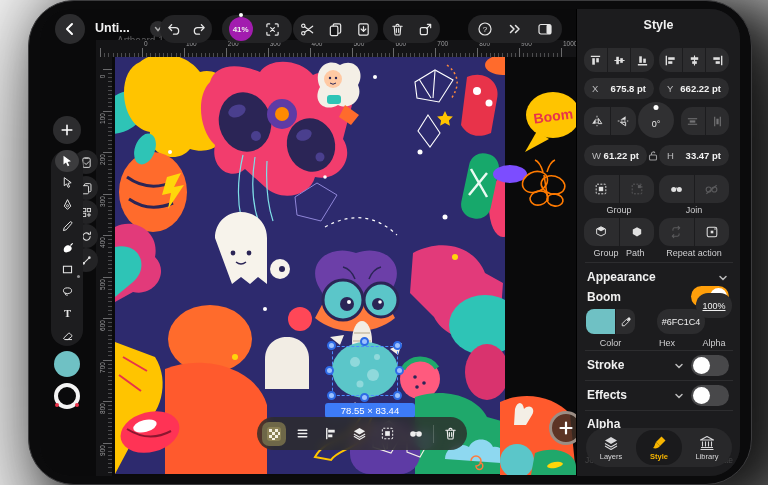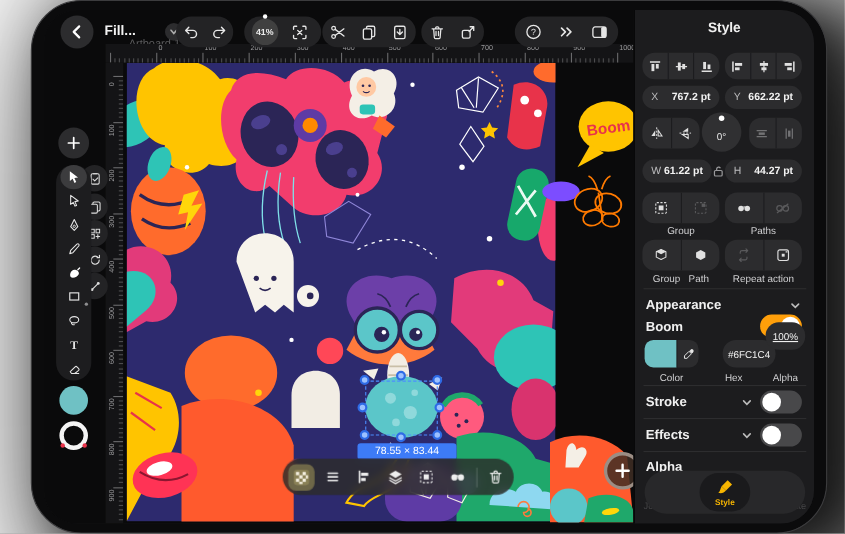--- a/index.html
+++ b/index.html
@@ -22,21 +22,21 @@
   
   .ttb { position:absolute; z-index:7; }
   .circle-btn { position:absolute; border-radius:50%; background:#2c2c2e;
     display:flex; align-items:center; justify-content:center; }
   .pill { position:absolute; top:6px; height:28px; background:#232325; border-radius:14px;
     display:flex; align-items:center; justify-content:space-evenly; z-index:7; }
   .tbtn { width:26px; height:26px; display:flex; align-items:center; justify-content:center; }
   .doc-title { position:absolute; left:55px; top:12px; width:52px; color:#f2f2f2;
     font-size:12.5px; font-weight:bold; z-index:7; white-space:nowrap; }
   .title-chevron { left:110px; top:12px; width:16px; height:16px; z-index:7; background:#2c2c2e; }
-  .zoom-badge { width:24px; height:24px; border-radius:50%; background:#404040; color:#ececec;
+  .zoom-badge { width:24px; height:24px; border-radius:50%; background:#a21caf; color:#ececec;
     font-size:8px; font-weight:bold; display:flex; align-items:center; justify-content:center; position:relative; }
   .zoom-badge .dot { position:absolute; top:-4px; left:50%; transform:translateX(-50%);
     width:4px; height:4px; border-radius:50%; background:#fff; }
 
   
   .ruler-h { position:absolute; left:56px; top:31px; width:480px; height:17px; z-index:5; background:#141416; overflow:hidden; }
   .ruler-v { position:absolute; left:56px; top:48px; width:16px; height:419px; z-index:5; background:#141416; overflow:hidden; }
   .ruler-h .tick { position:absolute; bottom:0; width:1px; height:4px; background:#4c4c4e; }
   .ruler-h .tick.major { height:9px; background:#6a6a6c; }
   .ruler-h .rl { position:absolute; top:0; font-size:6.5px; color:#9a9a9c; }
@@ -496,21 +496,21 @@
             <span class="rl" style="top: 348px;">800</span>
             <span class="rl" style="top: 389.5px;">900</span>
           </div>
 
     <div class="ttb">
       <div class="circle-btn" style="left:15px;top:5px;width:30px;height:30px;">
         <svg width="16" height="16" viewBox="0 0 16 16">
                 <path d="M10 3 L5 8 L10 13" stroke="#fff" stroke-width="2" fill="none" stroke-linecap="round" stroke-linejoin="round"></path>
               </svg>
       </div>
-      <div class="doc-title">Fill...</div>
+      <div class="doc-title">Unti...</div>
       <div class="circle-btn title-chevron">
         <svg width="10" height="10" viewBox="0 0 10 10">
                 <path d="M2.5 3.5 L5 6.5 L7.5 3.5" stroke="#aaa" stroke-width="1.5" fill="none" stroke-linecap="round"></path>
               </svg>
       </div>
 
       <div class="pill" style="left:120px;width:52px;">
         <div class="tbtn">
           <svg width="15" height="15" viewBox="0 0 16 16">
                   <path d="M3 6 h7 a3.5 3.5 0 0 1 0 7 h-2 M3 6 l3 -3 M3 6 l3 3" stroke="#e6e6e6" stroke-width="1.4" fill="none" stroke-linecap="round" stroke-linejoin="round"></path>
@@ -805,21 +805,21 @@
               <svg width="13" height="13" viewBox="0 0 14 14">
                 <path d="M11.5 2 v10" stroke="#e0e0e0" stroke-width="1.5"></path>
                 <rect x="2.5" y="3.5" width="7" height="2.8" fill="#e0e0e0"></rect>
                 <rect x="5" y="7.8" width="4.5" height="2.8" fill="#e0e0e0"></rect>
               </svg>
             </div>
     </div>
 
     <div class="vpill" style="left:7px;top:69px;width:70px;">
       <span class="k">X</span>
-      <span class="v">767.2 pt</span>
+      <span class="v">675.8 pt</span>
     </div>
     <div class="vpill" style="left:82px;top:69px;width:70px;">
       <span class="k">Y</span>
       <span class="v">662.22 pt</span>
     </div>
 
     <div class="seg" style="left:7px;top:98px;width:52px;height:28px;">
       <div class="sbtn">
               <svg width="14" height="14" viewBox="0 0 16 16">
                 <path d="M8 2 v12" stroke="#e0e0e0" stroke-width="1" stroke-dasharray="2 1.5"></path>
@@ -857,21 +857,21 @@
     <div class="vpill" style="left:7px;top:136px;width:63px;">
       <span class="k">W</span>
       <span class="v">61.22 pt</span>
     </div>
     <svg style="position:absolute;left:71px;top:141px;" width="10" height="11" viewBox="0 0 10 11">
             <rect x="1.5" y="5" width="7" height="5" rx="1" stroke="#9a9a9c" stroke-width="1.1" fill="none"></rect>
             <path d="M3.5 5 V3.5 a1.8 1.8 0 0 1 3.4 -.6" stroke="#9a9a9c" stroke-width="1.1" fill="none"></path>
           </svg>
     <div class="vpill" style="left:82px;top:136px;width:70px;">
       <span class="k">H</span>
-      <span class="v">44.27 pt</span>
+      <span class="v">33.47 pt</span>
     </div>
 
     <div class="seg" style="left:7px;top:166px;width:70px;height:28px;">
       <div class="sbtn">
               <svg width="14" height="14" viewBox="0 0 16 16">
                 <rect x="2.5" y="2.5" width="11" height="11" rx="1" stroke="#e0e0e0" stroke-width="1.1" fill="none" stroke-dasharray="2.2 1.6"></rect>
                 <rect x="5.5" y="5.5" width="5" height="5" fill="#e0e0e0"></rect>
               </svg>
             </div>
       <div class="sbtn">
@@ -891,21 +891,21 @@
             </div>
       <div class="sbtn">
               <svg width="15" height="15" viewBox="0 0 16 16">
                 <circle cx="5" cy="8" r="2.7" stroke="#5a5a5c" stroke-width="1.2" fill="none"></circle>
                 <circle cx="11" cy="8" r="2.7" stroke="#5a5a5c" stroke-width="1.2" fill="none"></circle>
                 <path d="M2.5 12.5 L13.5 3.5" stroke="#5a5a5c" stroke-width="1.2"></path>
               </svg>
             </div>
     </div>
     <div class="plabel" style="left:7px;top:196px;width:70px;">Group</div>
-    <div class="plabel" style="left:82px;top:196px;width:70px;">Paths</div>
+    <div class="plabel" style="left:82px;top:196px;width:70px;">Join</div>
 
     <div class="seg" style="left:7px;top:209px;width:70px;height:28px;">
       <div class="sbtn">
               <svg width="14" height="14" viewBox="0 0 16 16">
                 <path d="M8 2 L13 4.5 v5.5 L8 12.5 L3 10 V4.5 Z" stroke="#e0e0e0" stroke-width="1.1" fill="none" stroke-linejoin="round"></path>
                 <path d="M8 2 L13 4.5 L8 7 L3 4.5 Z" fill="#e0e0e0"></path>
               </svg>
             </div>
       <div class="sbtn">
               <svg width="14" height="14" viewBox="0 0 16 16">
@@ -981,25 +981,39 @@
     <div class="divider" style="top:401px;"></div>
 
     <div class="sec-head" style="top:408px;">Alpha</div>
     <div class="ghost-actions">
       <span>Join Paths</span>
       <span>Combine</span>
       <span>Separate</span>
     </div>
 
     <div class="tabbar">
+      <div class="tab">
+        <svg width="16" height="16" viewBox="0 0 16 16">
+                <path d="M8 2 L14 5.5 L8 9 L2 5.5 Z" fill="#d8d8da"></path>
+                <path d="M2 8.5 L8 12 L14 8.5 M2 11 L8 14.5 L14 11" stroke="#d8d8da" stroke-width="1.1" fill="none" stroke-linejoin="round"></path>
+              </svg>
+        <span>Layers</span>
+      </div>
       <div class="tab active">
         <svg width="16" height="16" viewBox="0 0 16 16">
                 <path d="M10.5 1.5 L14.5 5.5 L9 11 L5 7 Z" fill="#f7b500"></path>
                 <path d="M5 7 l4 4 c-1.5 2 -4.5 3 -7 2 c1.5 -1 1.8 -3.5 3 -6 Z" fill="#f7b500"></path>
               </svg>
         <span>Style</span>
       </div>
+      <div class="tab">
+        <svg width="16" height="16" viewBox="0 0 16 16">
+                <path d="M8 1.5 L14.5 5 H1.5 Z" stroke="#d8d8da" stroke-width="1.1" fill="none" stroke-linejoin="round"></path>
+                <path d="M3.5 6.5 v5 M6.5 6.5 v5 M9.5 6.5 v5 M12.5 6.5 v5 M2 12.5 h12 M1.5 14.5 h13" stroke="#d8d8da" stroke-width="1.1"></path>
+              </svg>
+        <span>Library</span>
+      </div>
     </div>
   </div>
 
 </div>
 </div>
 </div>
 
 </body></html>

